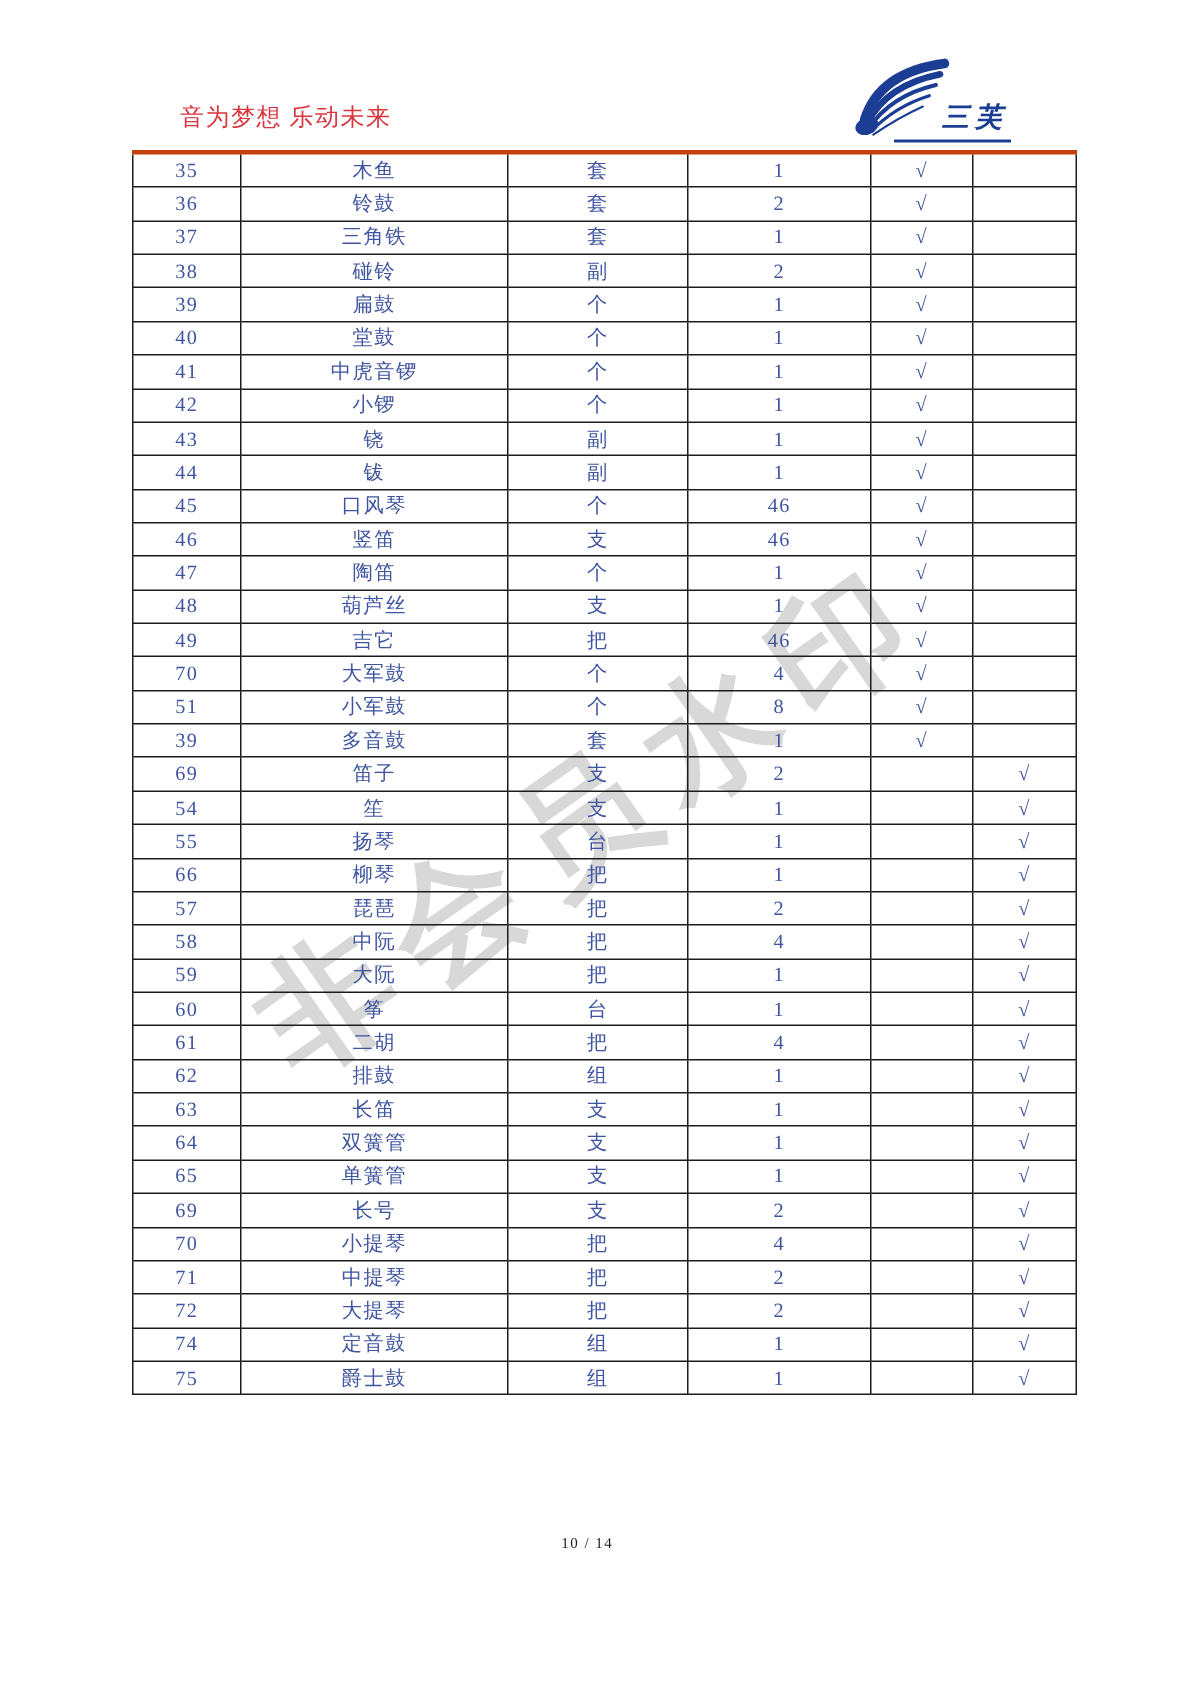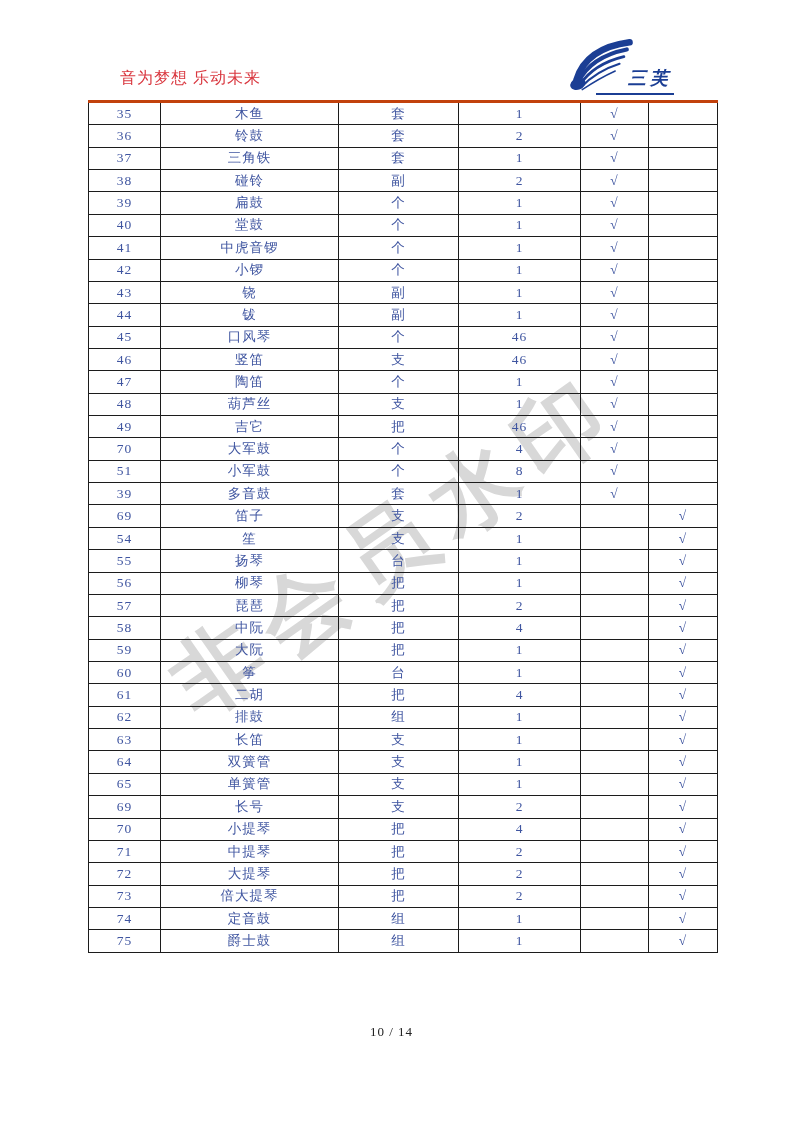--- a/index.html
+++ b/index.html
@@ -70,21 +70,21 @@
     overflow:hidden;white-space:nowrap;
     background:transparent;
   }
   td.chk1{color:var(--check-blue);font-size:13px;}
   td.chk2{color:var(--check-red);font-size:13px;}
 
   
   .footer{
     position:absolute;left:0;right:10px;top:1024px;
     text-align:center;
-    font-size:13px;color:var(--footer-gray);
+    font-size:10px;color:var(--footer-gray);
     letter-spacing:1px;
   }
 </style>
 </head>
 <body>
 
 <div class="page">
 
   <div class="slogan">音为梦想 乐动未来</div>
 
@@ -280,21 +280,21 @@
     </tr>
           <tr>
       <td>55</td>
       <td>扬琴</td>
       <td>台</td>
       <td>1</td>
       <td class="chk1"></td>
       <td class="chk2">√</td>
     </tr>
           <tr>
-      <td>56</td>
+      <td>66</td>
       <td>柳琴</td>
       <td>把</td>
       <td>1</td>
       <td class="chk1"></td>
       <td class="chk2">√</td>
     </tr>
           <tr>
       <td>57</td>
       <td>琵琶</td>
       <td>把</td>
@@ -392,28 +392,20 @@
     </tr>
           <tr>
       <td>72</td>
       <td>大提琴</td>
       <td>把</td>
       <td>2</td>
       <td class="chk1"></td>
       <td class="chk2">√</td>
     </tr>
           <tr>
-      <td>73</td>
-      <td>倍大提琴</td>
-      <td>把</td>
-      <td>2</td>
-      <td class="chk1"></td>
-      <td class="chk2">√</td>
-    </tr>
-          <tr>
       <td>74</td>
       <td>定音鼓</td>
       <td>组</td>
       <td>1</td>
       <td class="chk1"></td>
       <td class="chk2">√</td>
     </tr>
           <tr>
       <td>75</td>
       <td>爵士鼓</td>

